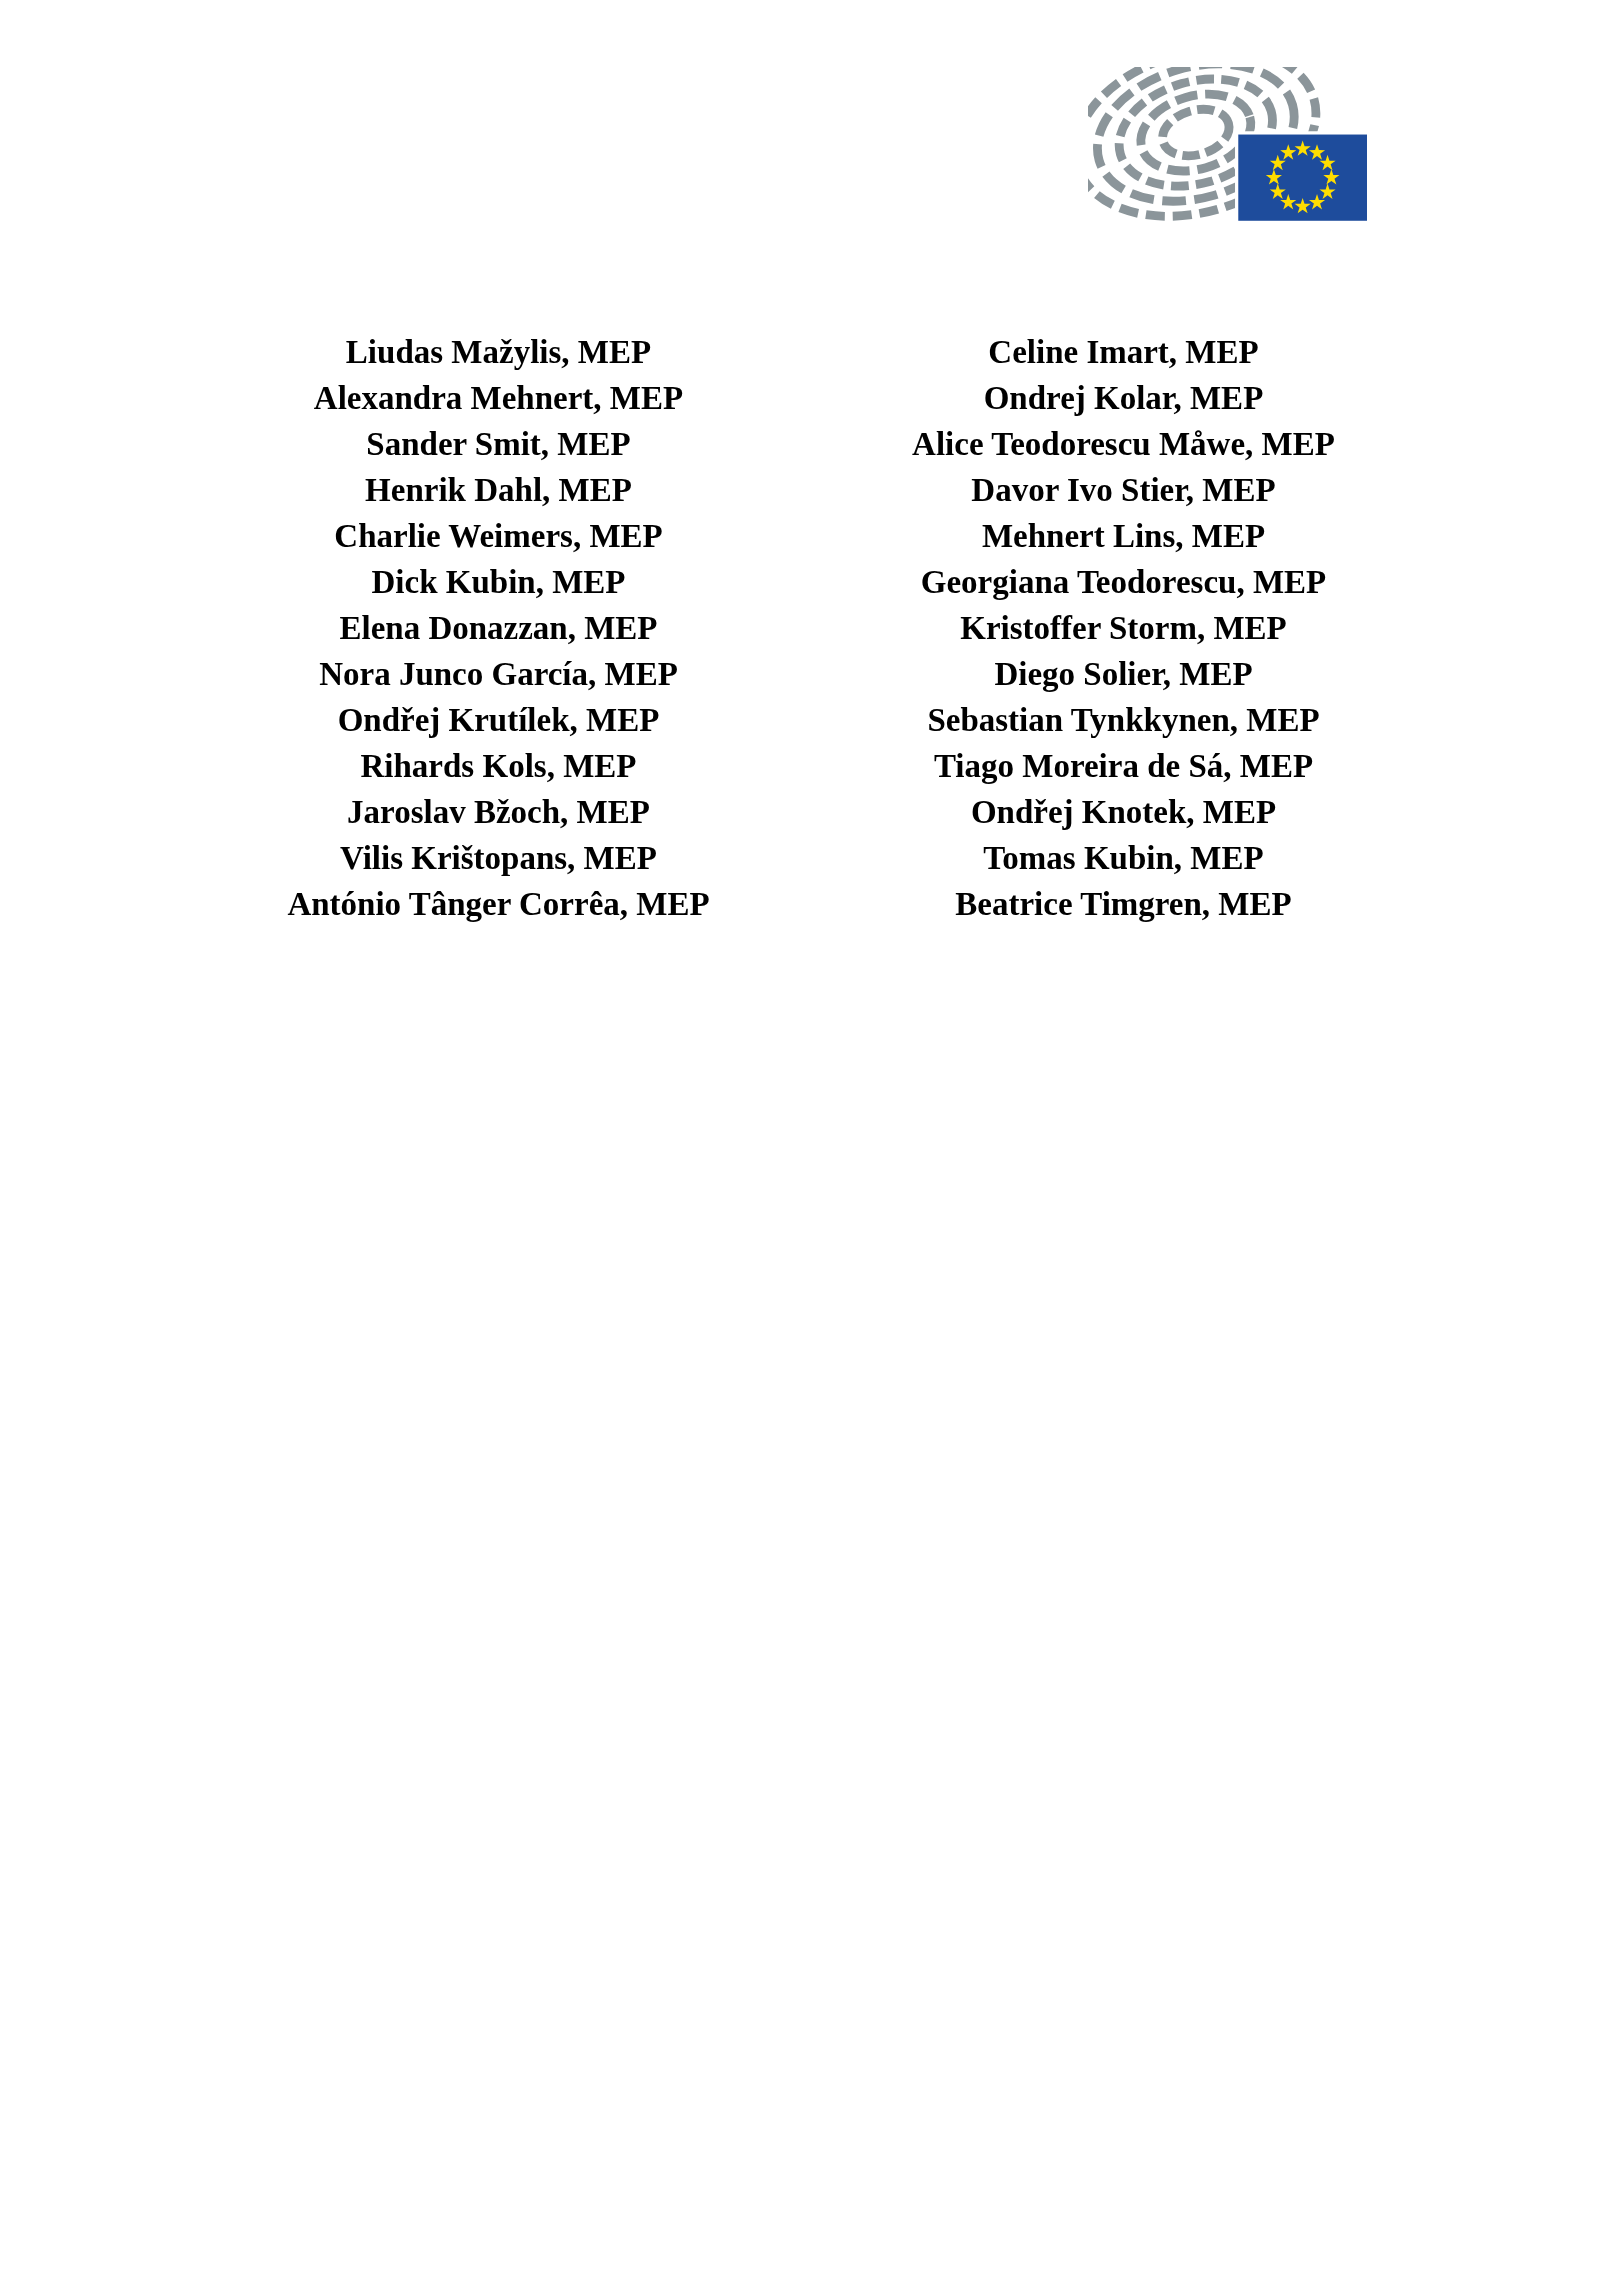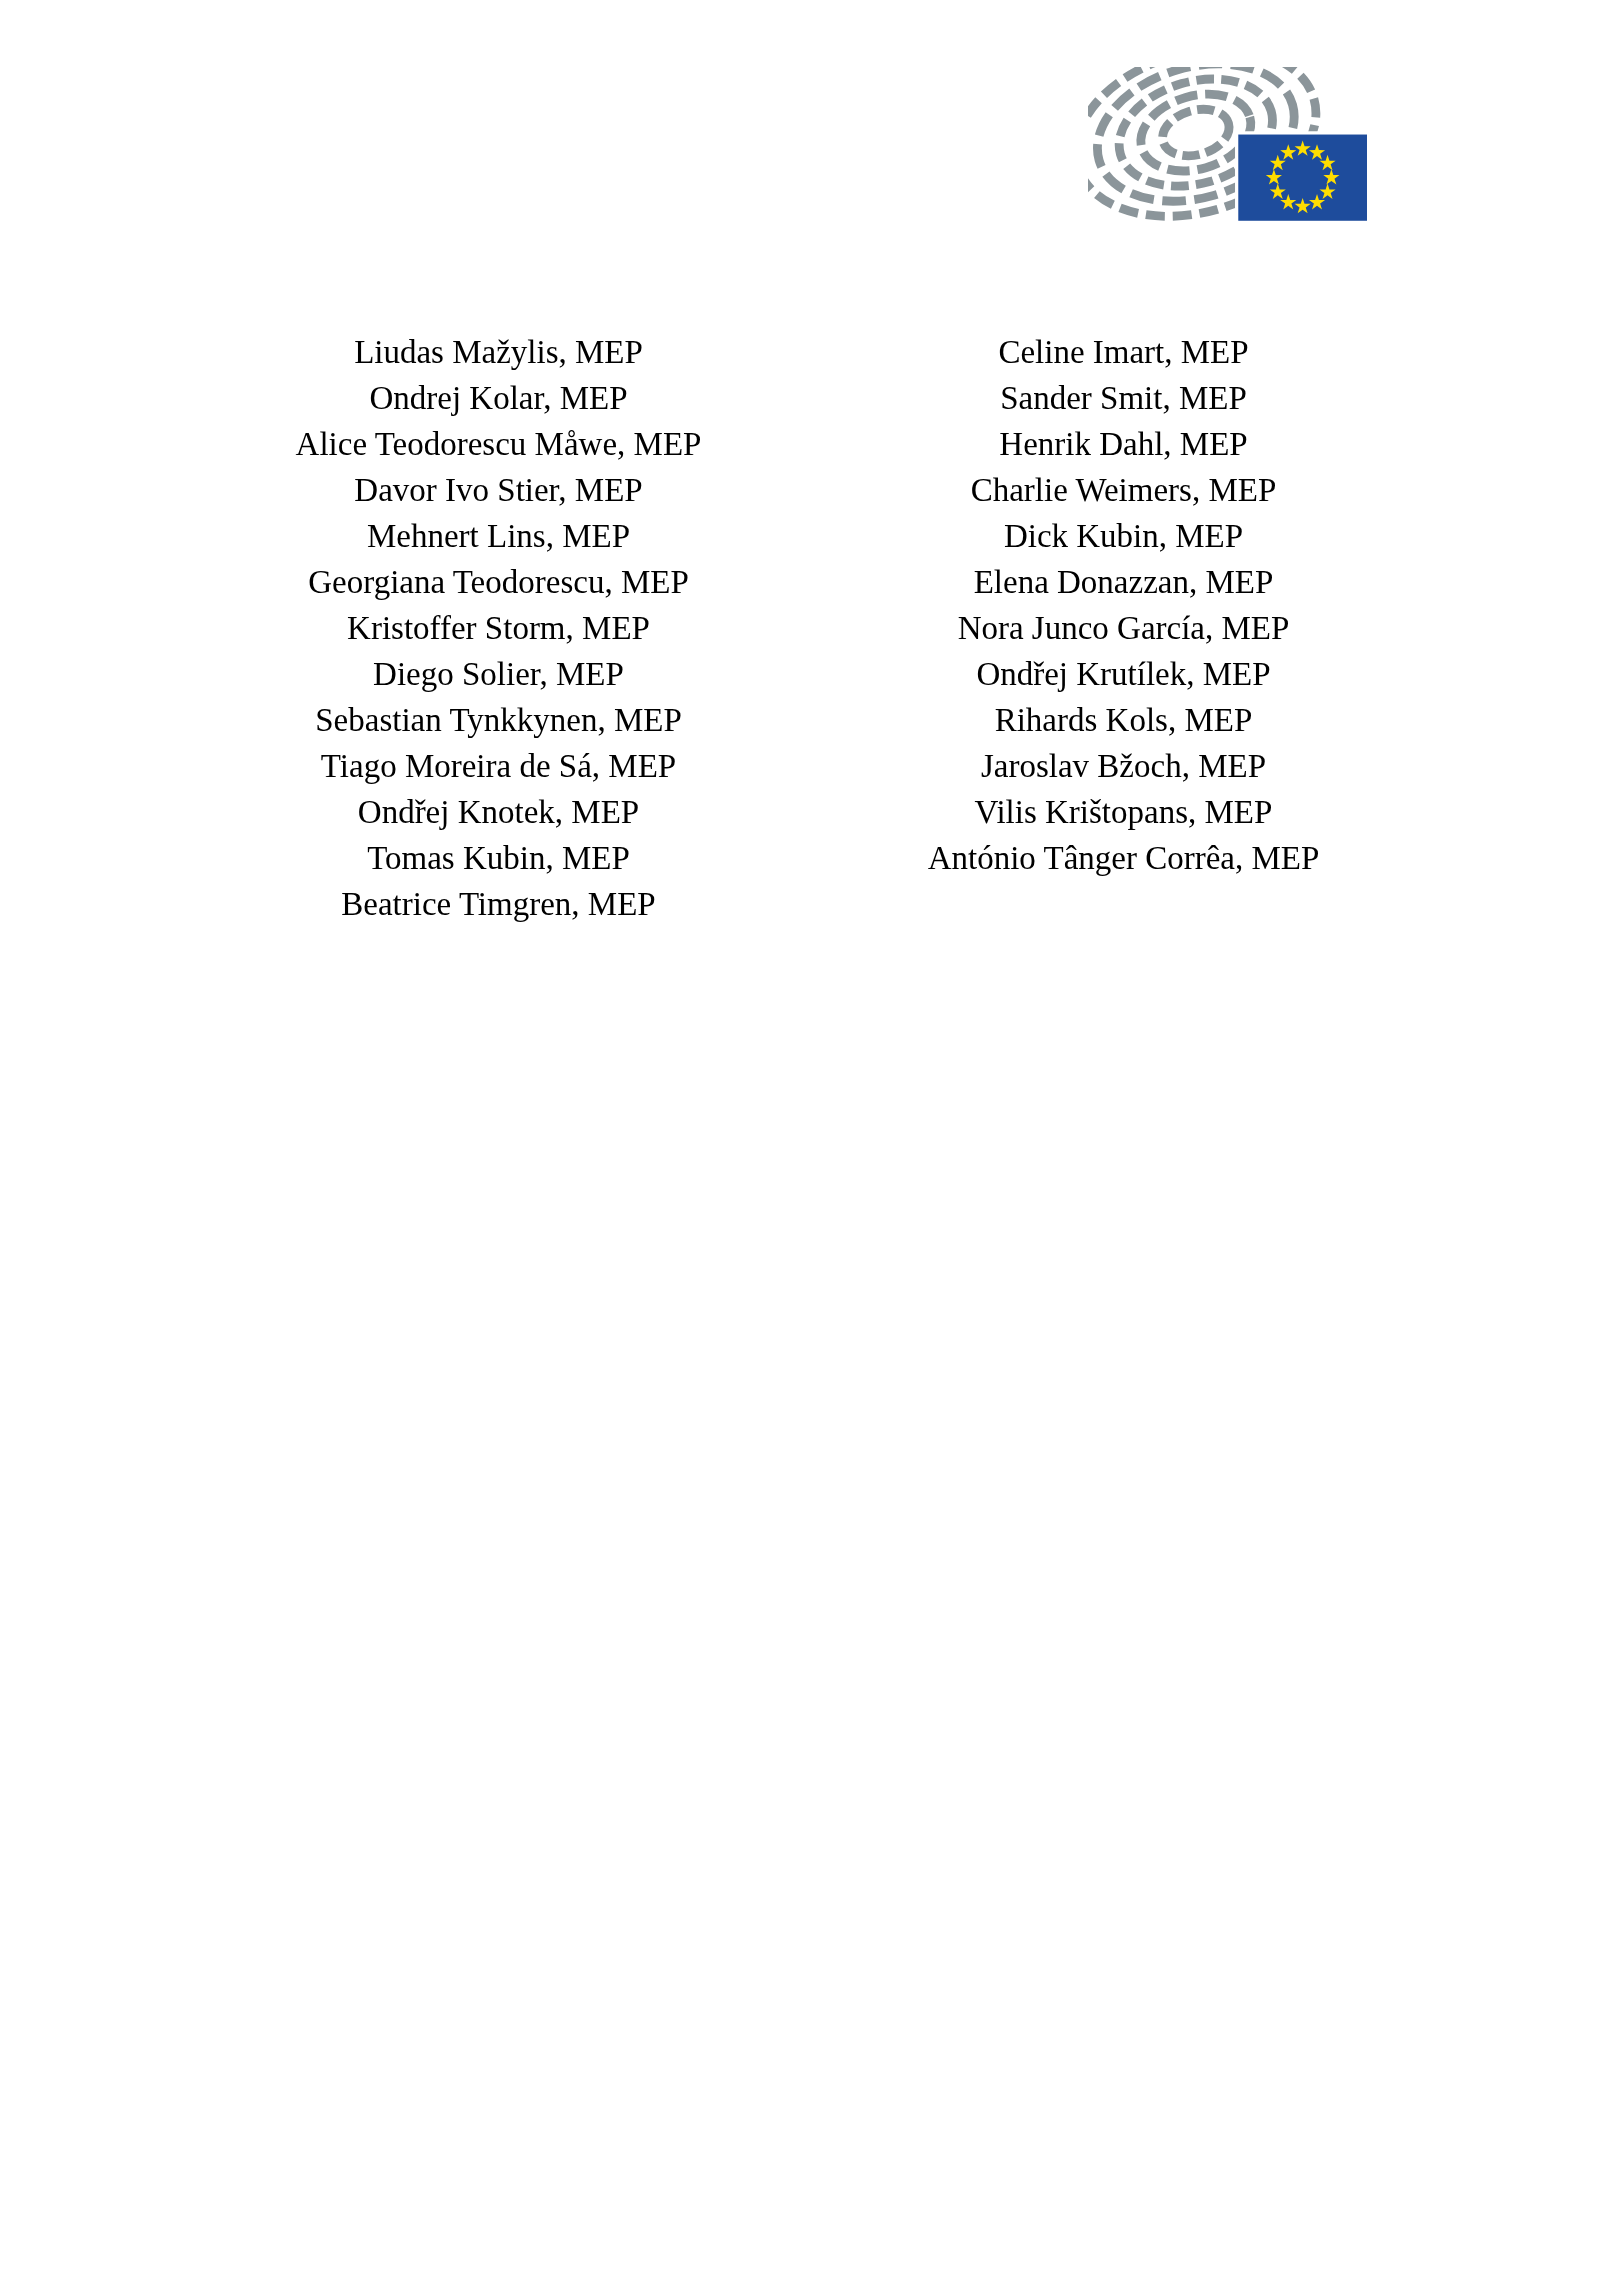--- a/index.html
+++ b/index.html
@@ -4,20 +4,21 @@
 <title>Document page</title>
 <style>
   html, body { margin: 0; padding: 0; background: #ffffff; }
   .page {
     position: relative;
     width: 1623px;
     height: 2295px;
     background: #ffffff;
     overflow: hidden;
     font-family: "Liberation Serif", serif;
+    font-weight: bold;
   }
   .logo {
     position: absolute;
     left: 1088px;
     top: 67px;
     width: 279px;
     height: 154px;
   }
   .logo svg { display: block; width: 100%; height: 100%; }
   .names {
@@ -73,20 +74,21 @@
         <use href="#star" transform="translate(284.5,169)"></use>
         <use href="#star" transform="translate(290.4,147)"></use>
         <use href="#star" transform="translate(306.5,130.9)"></use>
       </g>
     </svg>
   </div>
 
   <div class="names">
     <span>Liudas Mažylis, MEP</span>
     <span>Celine Imart, MEP</span>
+    <span>Alexandra Mehnert, MEP</span>
     <span>Ondrej Kolar, MEP</span>
     <span>Sander Smit, MEP</span>
     <span>Alice Teodorescu Måwe, MEP</span>
     <span>Henrik Dahl, MEP</span>
     <span>Davor Ivo Stier, MEP</span>
     <span>Charlie Weimers, MEP</span>
     <span>Mehnert Lins, MEP</span>
     <span>Dick Kubin, MEP</span>
     <span>Georgiana Teodorescu, MEP</span>
     <span>Elena Donazzan, MEP</span>

